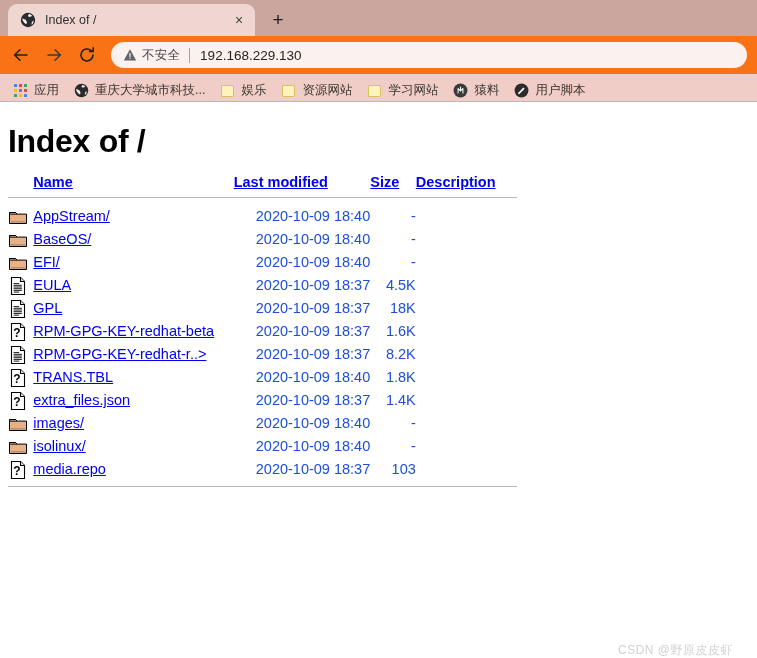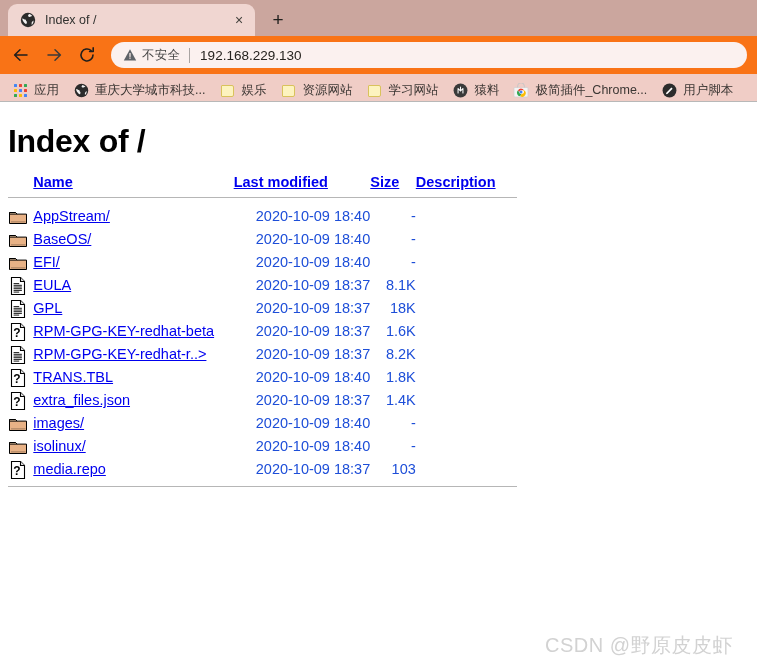--- a/index.html
+++ b/index.html
@@ -219,21 +219,21 @@
     width: 509px;
   }
   tr.row td { height: 23px; line-height: 23px; }
 
   .ficon { width: 20px; height: 22px; display: block; }
 
   .watermark {
     position: absolute;
     right: 24px;
     bottom: 19px;
-    font-size: 20px;
+    font-size: 12px;
     color: #d2d2d2;
     font-family: "Liberation Sans", sans-serif;
     letter-spacing: 0.5px;
     white-space: nowrap;
   }
 </style>
 </head>
 <body>
 
 <div class="browser">
@@ -341,34 +341,20 @@
     <div class="bm">
       <span class="bm-ico">
         <svg width="15" height="15" viewBox="0 0 16 16">
           <circle cx="8" cy="8" r="7.4" fill="#3a3a3a"></circle>
           <path d="M8 4.2v4.2M8 8.4 5.4 6M8 8.4l2.6-2.4M5.4 6v4.6M10.6 6v4.6" stroke="#ffffff" stroke-width="1.1" fill="none" stroke-linecap="round"></path>
         </svg>
       </span>
       <span class="bm-label">猿料</span>
     </div>
 
-    <div class="bm">
-      <span class="bm-ico">
-        <svg width="16" height="16" viewBox="0 0 16 16">
-          <rect x="1" y="4.4" width="14" height="9.6" rx="1" fill="#f4f4f4" stroke="#d0cfcf" stroke-width="0.7"></rect>
-          <path d="M4.6 4.4V3.2a3.4 3.4 0 0 1 6.8 0v1.2" fill="none" stroke="#c7c6c6" stroke-width="1"></path>
-          <circle cx="8" cy="9.1" r="3.5" fill="#ffffff"></circle>
-          <path d="M8 5.6a3.5 3.5 0 0 1 3.03 1.75H8a1.75 1.75 0 0 0-1.52 2.62L4.97 7.35A3.5 3.5 0 0 1 8 5.6z" fill="#ea4335"></path>
-          <path d="M4.97 7.35 6.48 9.97a1.75 1.75 0 0 0 2.2 .77l-1.5 2.6A3.5 3.5 0 0 1 4.97 7.35z" fill="#34a853"></path>
-          <path d="M11.03 7.35a3.5 3.5 0 0 1-3.85 5.99l1.5-2.6a1.75 1.75 0 0 0 1.03-3.39z" fill="#fbbc05"></path>
-          <circle cx="8" cy="9.1" r="1.5" fill="#4285f4"></circle>
-        </svg>
-      </span>
-      <span class="bm-label">极简插件_Chrome...</span>
-    </div>
 
     <div class="bm">
       <span class="bm-ico">
         <svg width="15" height="15" viewBox="0 0 16 16">
           <circle cx="8" cy="8" r="7.4" fill="#2c2c2c"></circle>
           <path d="M4.4 10.6 10 4.8l1.3 1.3-5.6 5.7z" fill="#ffffff"></path>
           <path d="M4.2 11.9l.5-1.6 1.2 1.2z" fill="#ffffff"></path>
         </svg>
       </span>
       <span class="bm-label">用户脚本</span>
@@ -440,21 +426,21 @@
           <td class="c-desc"></td>
         </tr>
         <tr class="row">
           <td class="c-icon"><span><svg class="ficon" viewBox="0 0 20 20">
                 <path d="M3.5 1.5h9l4 4v13h-13z" fill="#ffffff" stroke="#000" stroke-width="1.1"></path>
                 <path d="M12.5 1.5v4h4" fill="#e4e4e4" stroke="#000" stroke-width="1.1"></path>
                 <path d="M5.6 7.6h5.6M5.6 9.3h8.3M5.6 11h8.3M5.6 12.7h8.3M5.6 14.4h8.3M5.6 16.1h5.6" stroke="#000" stroke-width="0.9"></path>
               </svg></span></td>
           <td class="c-name"><a class="fname" href="#">EULA</a></td>
           <td class="c-date">2020-10-09 18:37</td>
-          <td class="c-size">8.1K</td>
+          <td class="c-size">4.5K</td>
           <td class="c-desc"></td>
         </tr>
         <tr class="row">
           <td class="c-icon"><span><svg class="ficon" viewBox="0 0 20 20">
                 <path d="M3.5 1.5h9l4 4v13h-13z" fill="#ffffff" stroke="#000" stroke-width="1.1"></path>
                 <path d="M12.5 1.5v4h4" fill="#e4e4e4" stroke="#000" stroke-width="1.1"></path>
                 <path d="M5.6 7.6h5.6M5.6 9.3h8.3M5.6 11h8.3M5.6 12.7h8.3M5.6 14.4h8.3M5.6 16.1h5.6" stroke="#000" stroke-width="0.9"></path>
               </svg></span></td>
           <td class="c-name"><a class="fname" href="#">GPL</a></td>
           <td class="c-date">2020-10-09 18:37</td>

